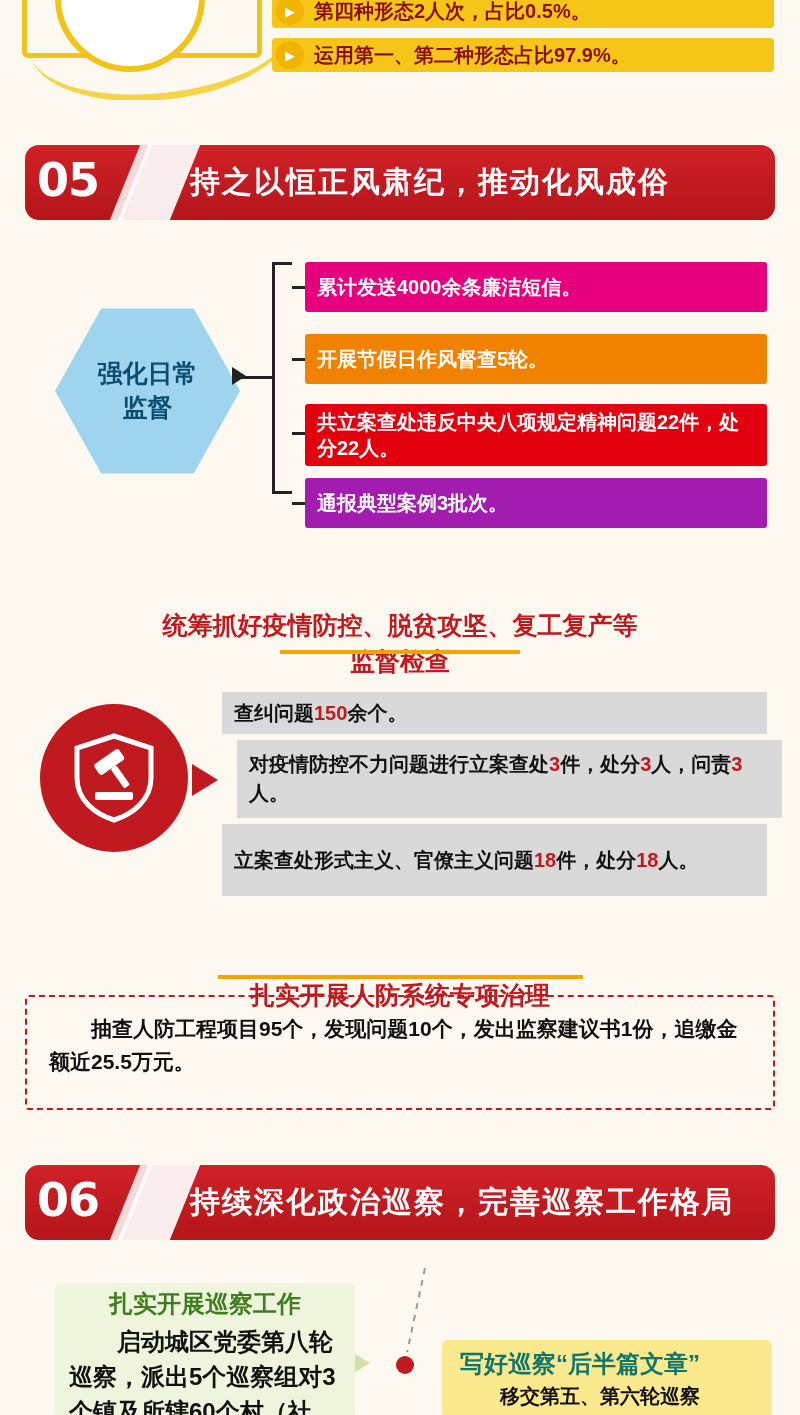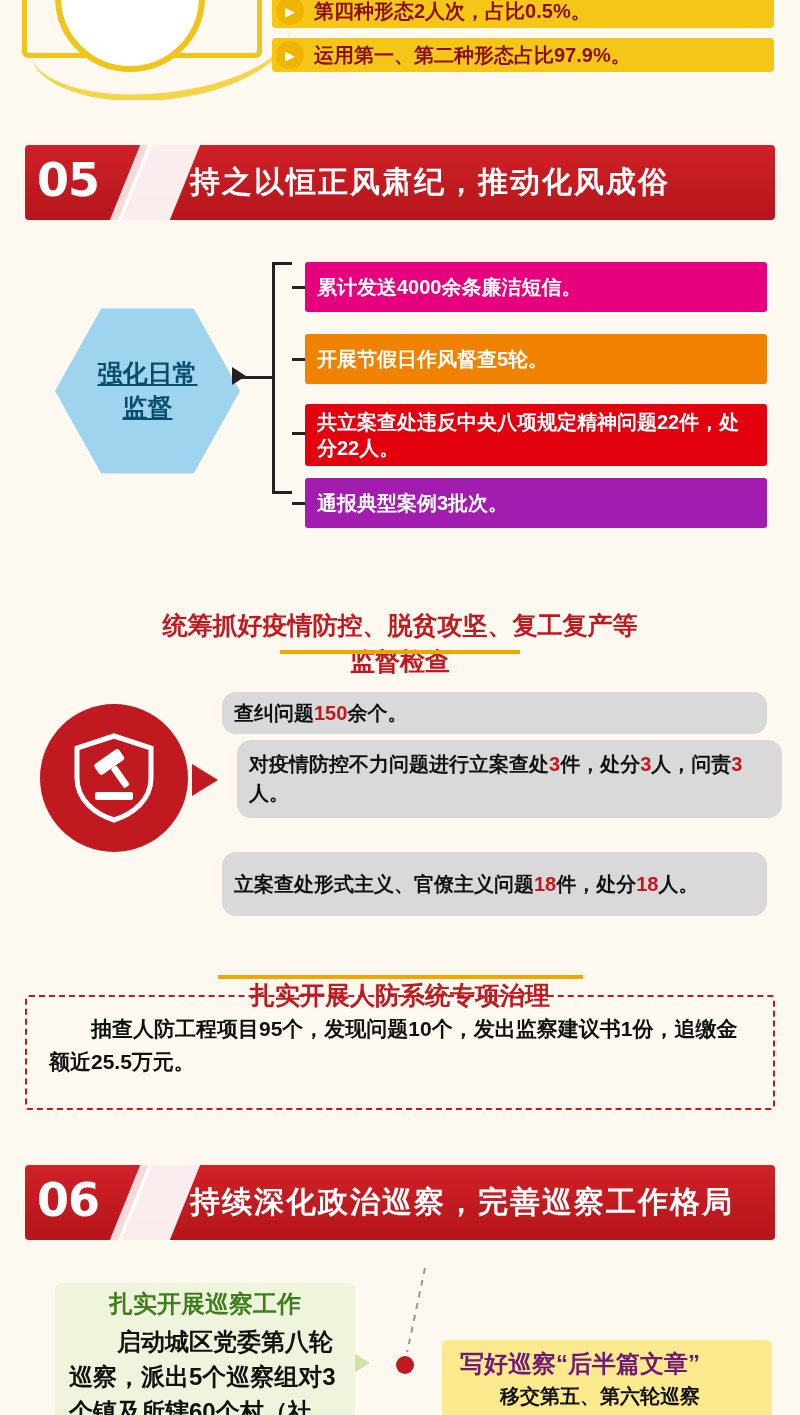--- a/index.html
+++ b/index.html
@@ -77,21 +77,21 @@
     white-space: nowrap;
   }
 
   
   .sec-header {
     position: absolute;
     left: 25px;
     width: 750px;
     height: 75px;
     background: linear-gradient(180deg,#cf2127 0%, #b5151b 100%);
-    border-radius: 4px;
+    border-radius: 14px;
   }
   .sec-header .num {
     position: absolute;
     left: 12px; top: 8px;
     font-size: 46px;
     font-weight: bold;
     color: #ffffff;
     font-family: "DejaVu Sans", sans-serif;
     letter-spacing: -1px;
   }
@@ -125,21 +125,20 @@
     left: 55px; top: 305px;
     width: 185px; height: 172px;
     background: #9fd4ee;
     clip-path: polygon(25% 2%, 75% 2%, 100% 50%, 75% 98%, 25% 98%, 0% 50%);
     display: flex; flex-direction: column;
     align-items: center; justify-content: center;
     color: #0a4d6e;
     font-size: 25px;
     font-weight: bold;
     line-height: 1.35;
-    text-decoration: underline;
   }
   .bracket {
     position: absolute;
     left: 272px; top: 262px;
     width: 20px; height: 232px;
     border-left: 3px solid #222;
     border-top: 3px solid #222;
     border-bottom: 3px solid #222;
   }
   .bracket-stem {
@@ -213,21 +212,20 @@
     left: 222px;
     width: 545px;
     background: #d9d9d9;
     color: #111;
     font-size: 20px;
     font-weight: bold;
     display: flex;
     align-items: center;
     padding: 6px 12px;
     line-height: 1.45;
-    border-radius: 14px;
   }
   .gbar .hl { color: #c0191f; }
 
   .dashed-box {
     position: absolute;
     left: 25px; top: 995px;
     width: 750px; height: 115px;
     border: 2px dashed #c0191f;
     border-radius: 4px;
     padding: 16px 22px;
@@ -265,21 +263,21 @@
   .card-yellow {
     position: absolute;
     left: 442px; top: 1340px;
     width: 330px; height: 78px;
     background: #fbe98e;
     border-radius: 6px;
     overflow: hidden;
   }
   .card-yellow .hd {
     padding: 8px 0 0 18px;
-    color: #701a75;
+    color: #0f766e;
     font-size: 24px;
     font-weight: bold;
   }
   .card-yellow .bd {
     padding: 2px 20px 0 18px;
     font-size: 20px;
     font-weight: bold;
     color: #111;
     line-height: 1.4;
     text-indent: 2em;
@@ -376,21 +374,21 @@
   </svg>
 </div>
 <div class="seal-arrow"></div>
 
 <div class="gbar" style="top:692px;height:42px;">
   <span id="res0"><span>查纠问题</span><span class="hl">150</span><span>余个。</span></span>
 </div>
 <div class="gbar" style="top:740px;height:78px;margin-left:15px;">
   <span id="res1"><span>对疫情防控不力问题进行立案查处</span><span class="hl">3</span><span>件，处分</span><span class="hl">3</span><span>人，问责</span><span class="hl">3</span><span>人。</span></span>
 </div>
-<div class="gbar" style="top:824px;height:64px;margin-top:28px;">
+<div class="gbar" style="top:824px;height:72px;">
   <span id="res2"><span>立案查处形式主义、官僚主义问题</span><span class="hl">18</span><span>件，处分</span><span class="hl">18</span><span>人。</span></span>
 </div>
 
 <div class="sub-title" style="top:938px;">
   <div>扎实开展人防系统专项治理</div>
 </div>
 <div class="sub-underline" style="left:218px; top:975px; width:365px;"></div>
 
 <div class="dashed-box">
   <span>抽查人防工程项目95个，发现问题10个，发出监察建议书1份，追缴金额近25.5万元。</span>

